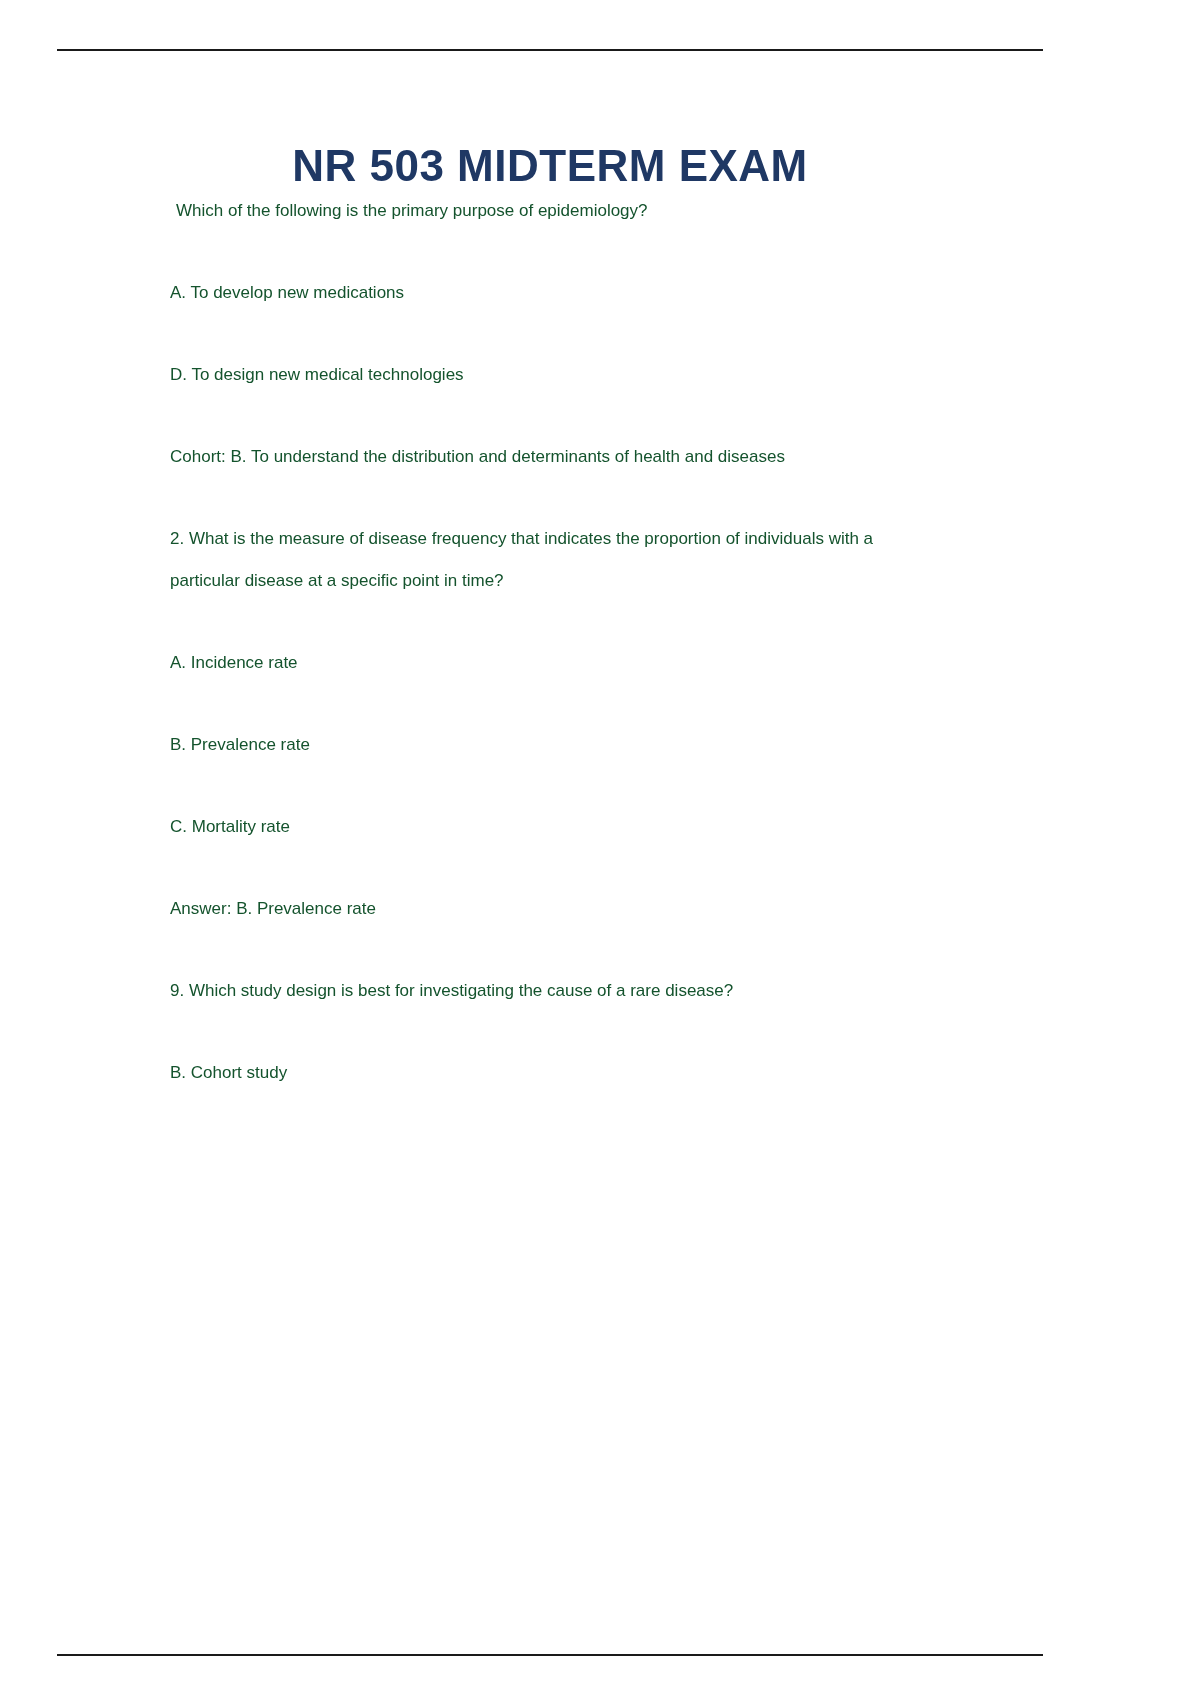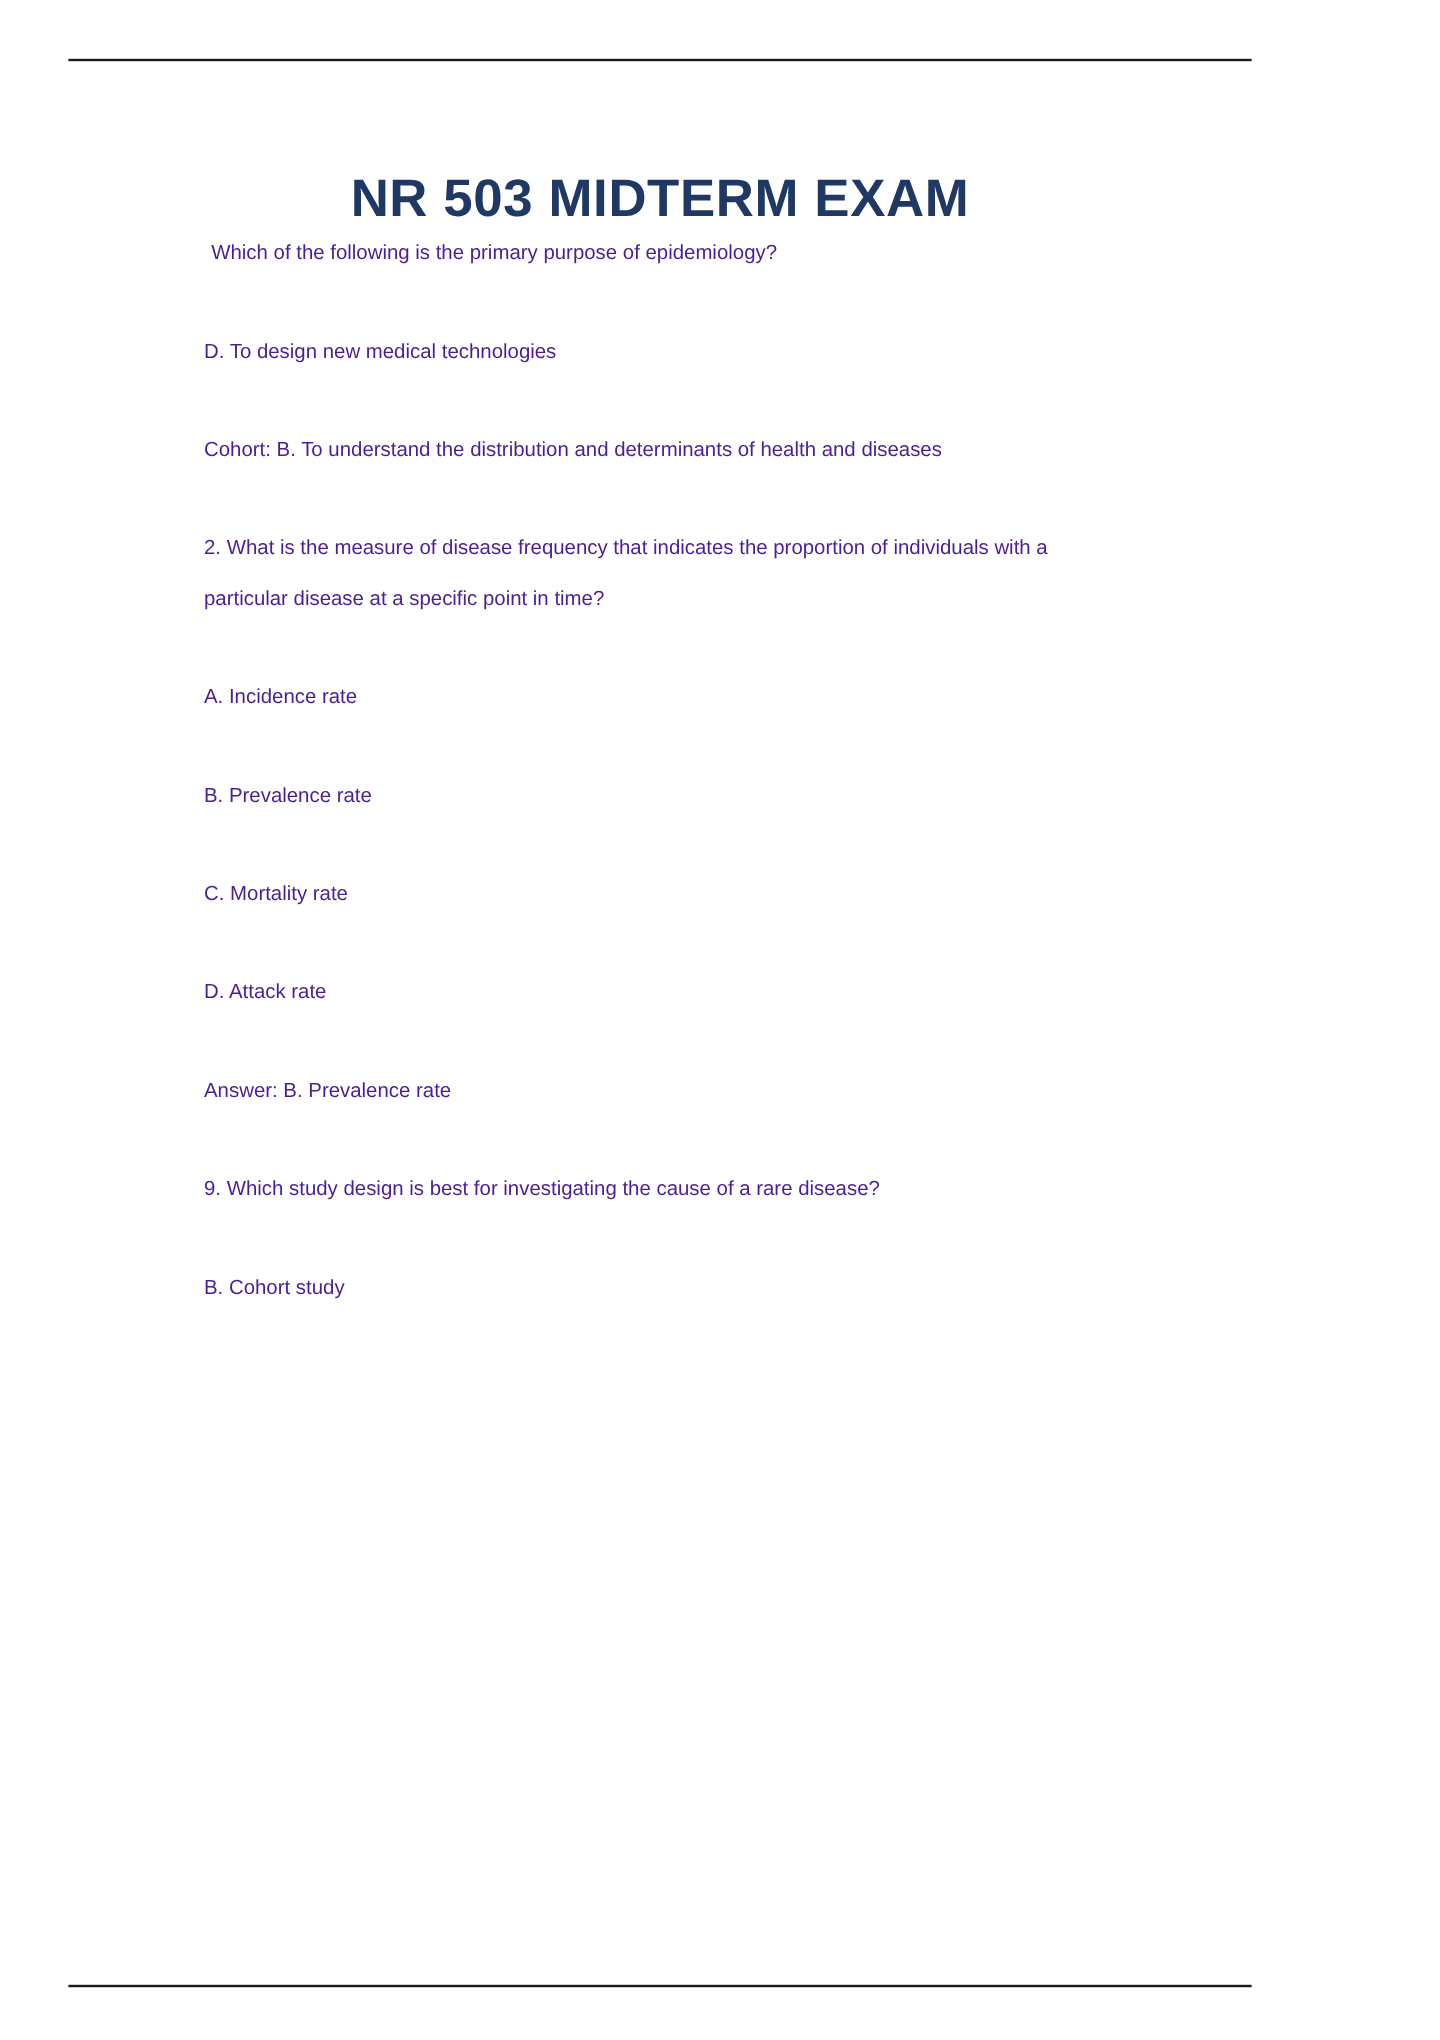--- a/index.html
+++ b/index.html
@@ -45,44 +45,44 @@
     position: absolute;
     top: 190px;
     left: 170px;
     width: 720px;
   }
   .content p {
     margin: 0 0 40px 0;
     font-size: 17px;
     line-height: 42px;
     font-weight: 400;
-    color: #4c1d95;
+    color: #14532d;
   }
   .indent-sm { padding-left: 6px; }
 </style>
 </head>
 <body>
 
 <div class="page">
 
   <div class="rule rule-top"></div>
 
   <h1 class="doc-title">NR 503 MIDTERM EXAM</h1>
 
   <div class="content">
 
     <p class="indent-sm">Which of the following is the primary purpose of epidemiology?</p>
+    <p>A. To develop new medications</p>
     <p>D. To design new medical technologies</p>
     <p>Cohort: B. To understand the distribution and determinants of health and diseases</p>
 
     <p>2. What is the measure of disease frequency that indicates the proportion of individuals with a particular disease at a specific point in time?</p>
     <p>A. Incidence rate</p>
     <p>B. Prevalence rate</p>
     <p>C. Mortality rate</p>
-    <p>D. Attack rate</p>
     <p>Answer: B. Prevalence rate</p>
 
     <p>9. Which study design is best for investigating the cause of a rare disease?</p>
     <p>B. Cohort study</p>
 
   </div>
 
   <div class="rule rule-bottom"></div>
 
 </div>

